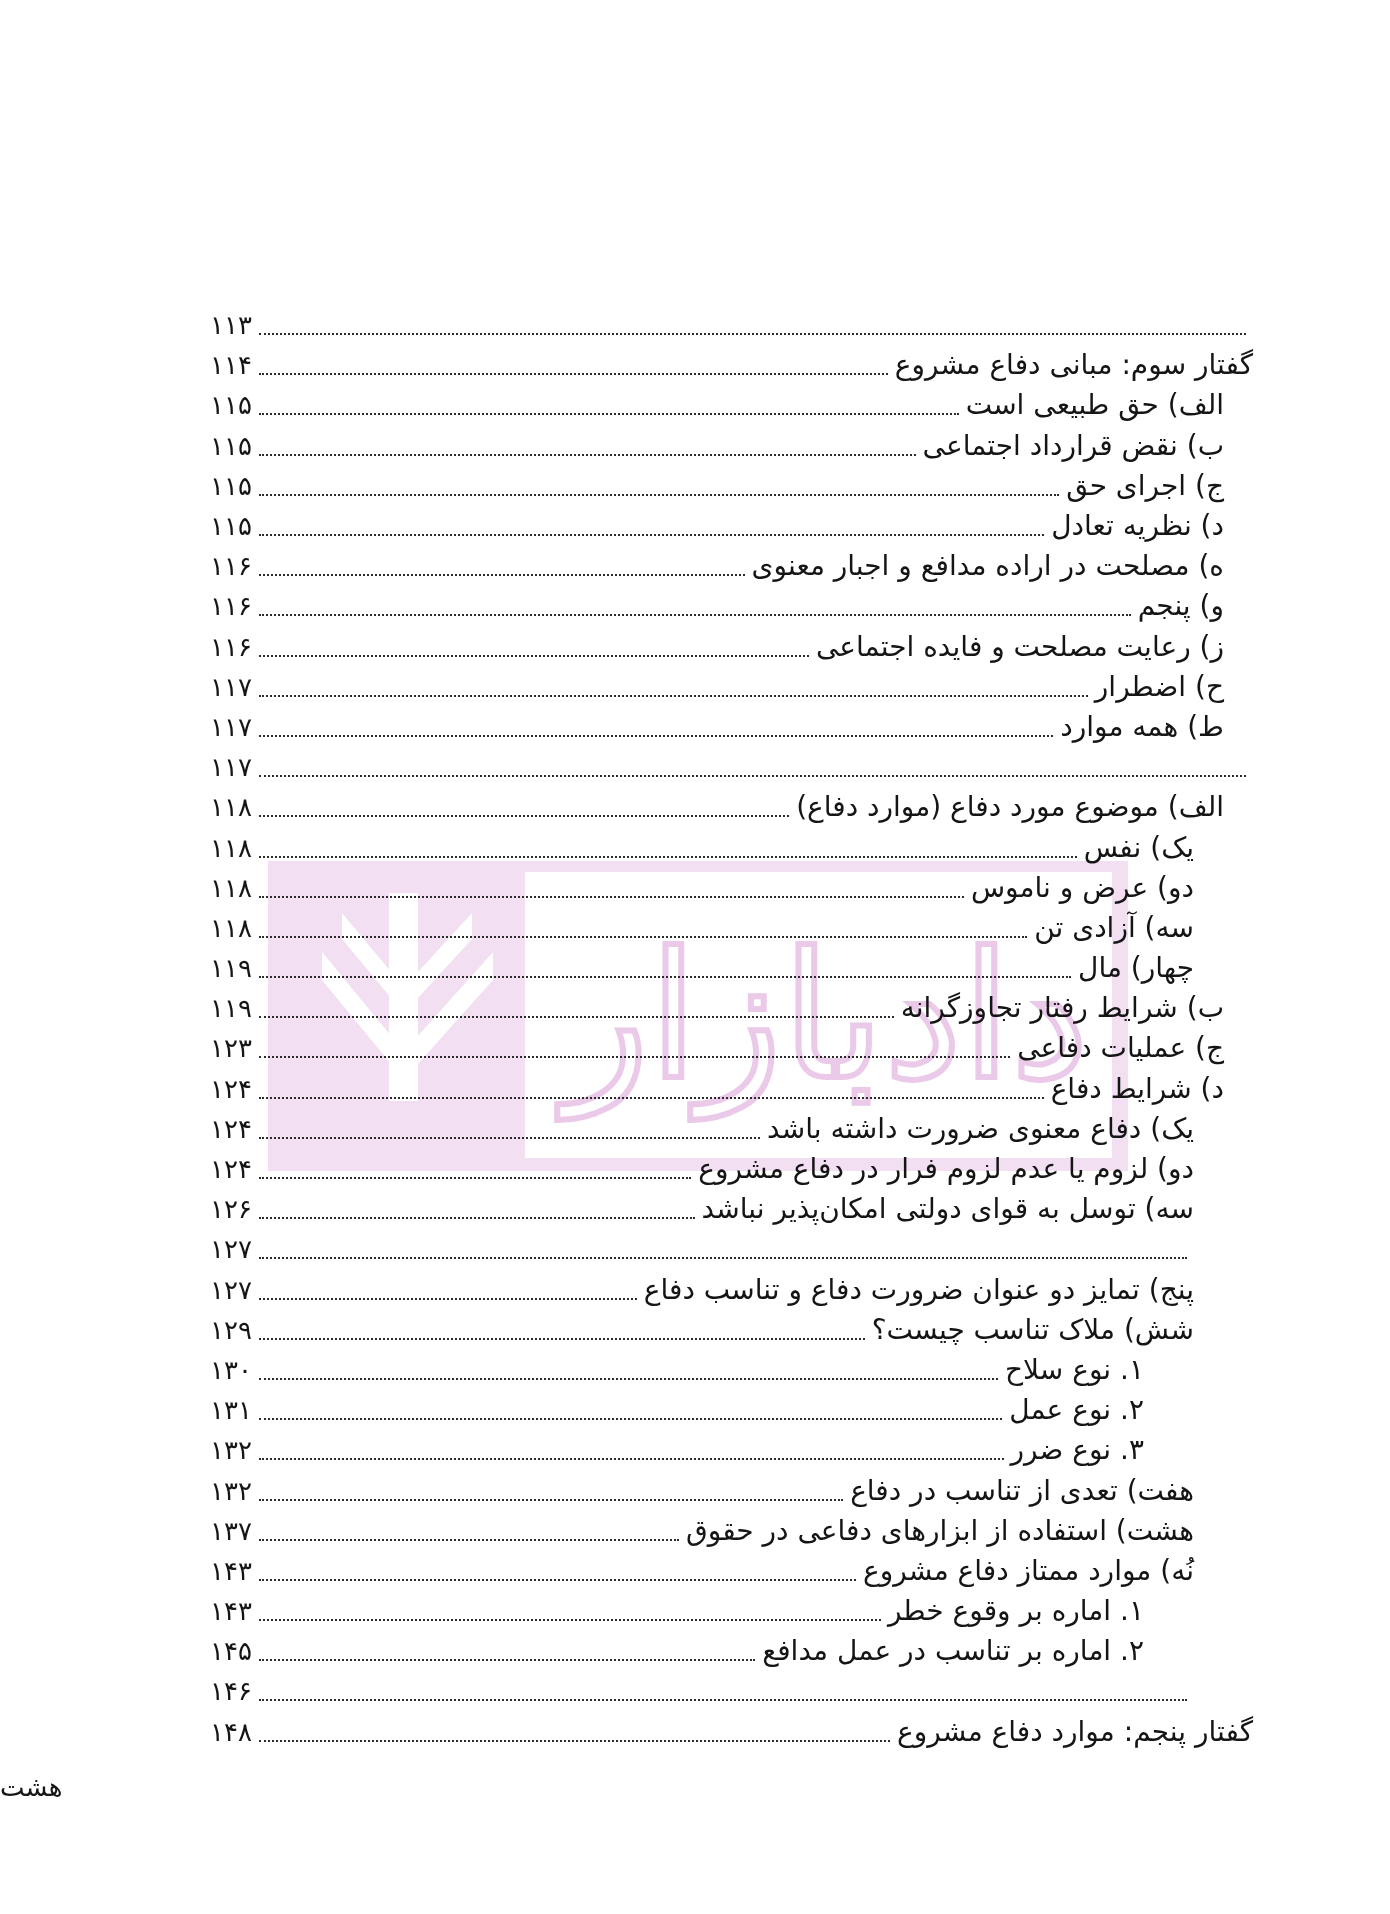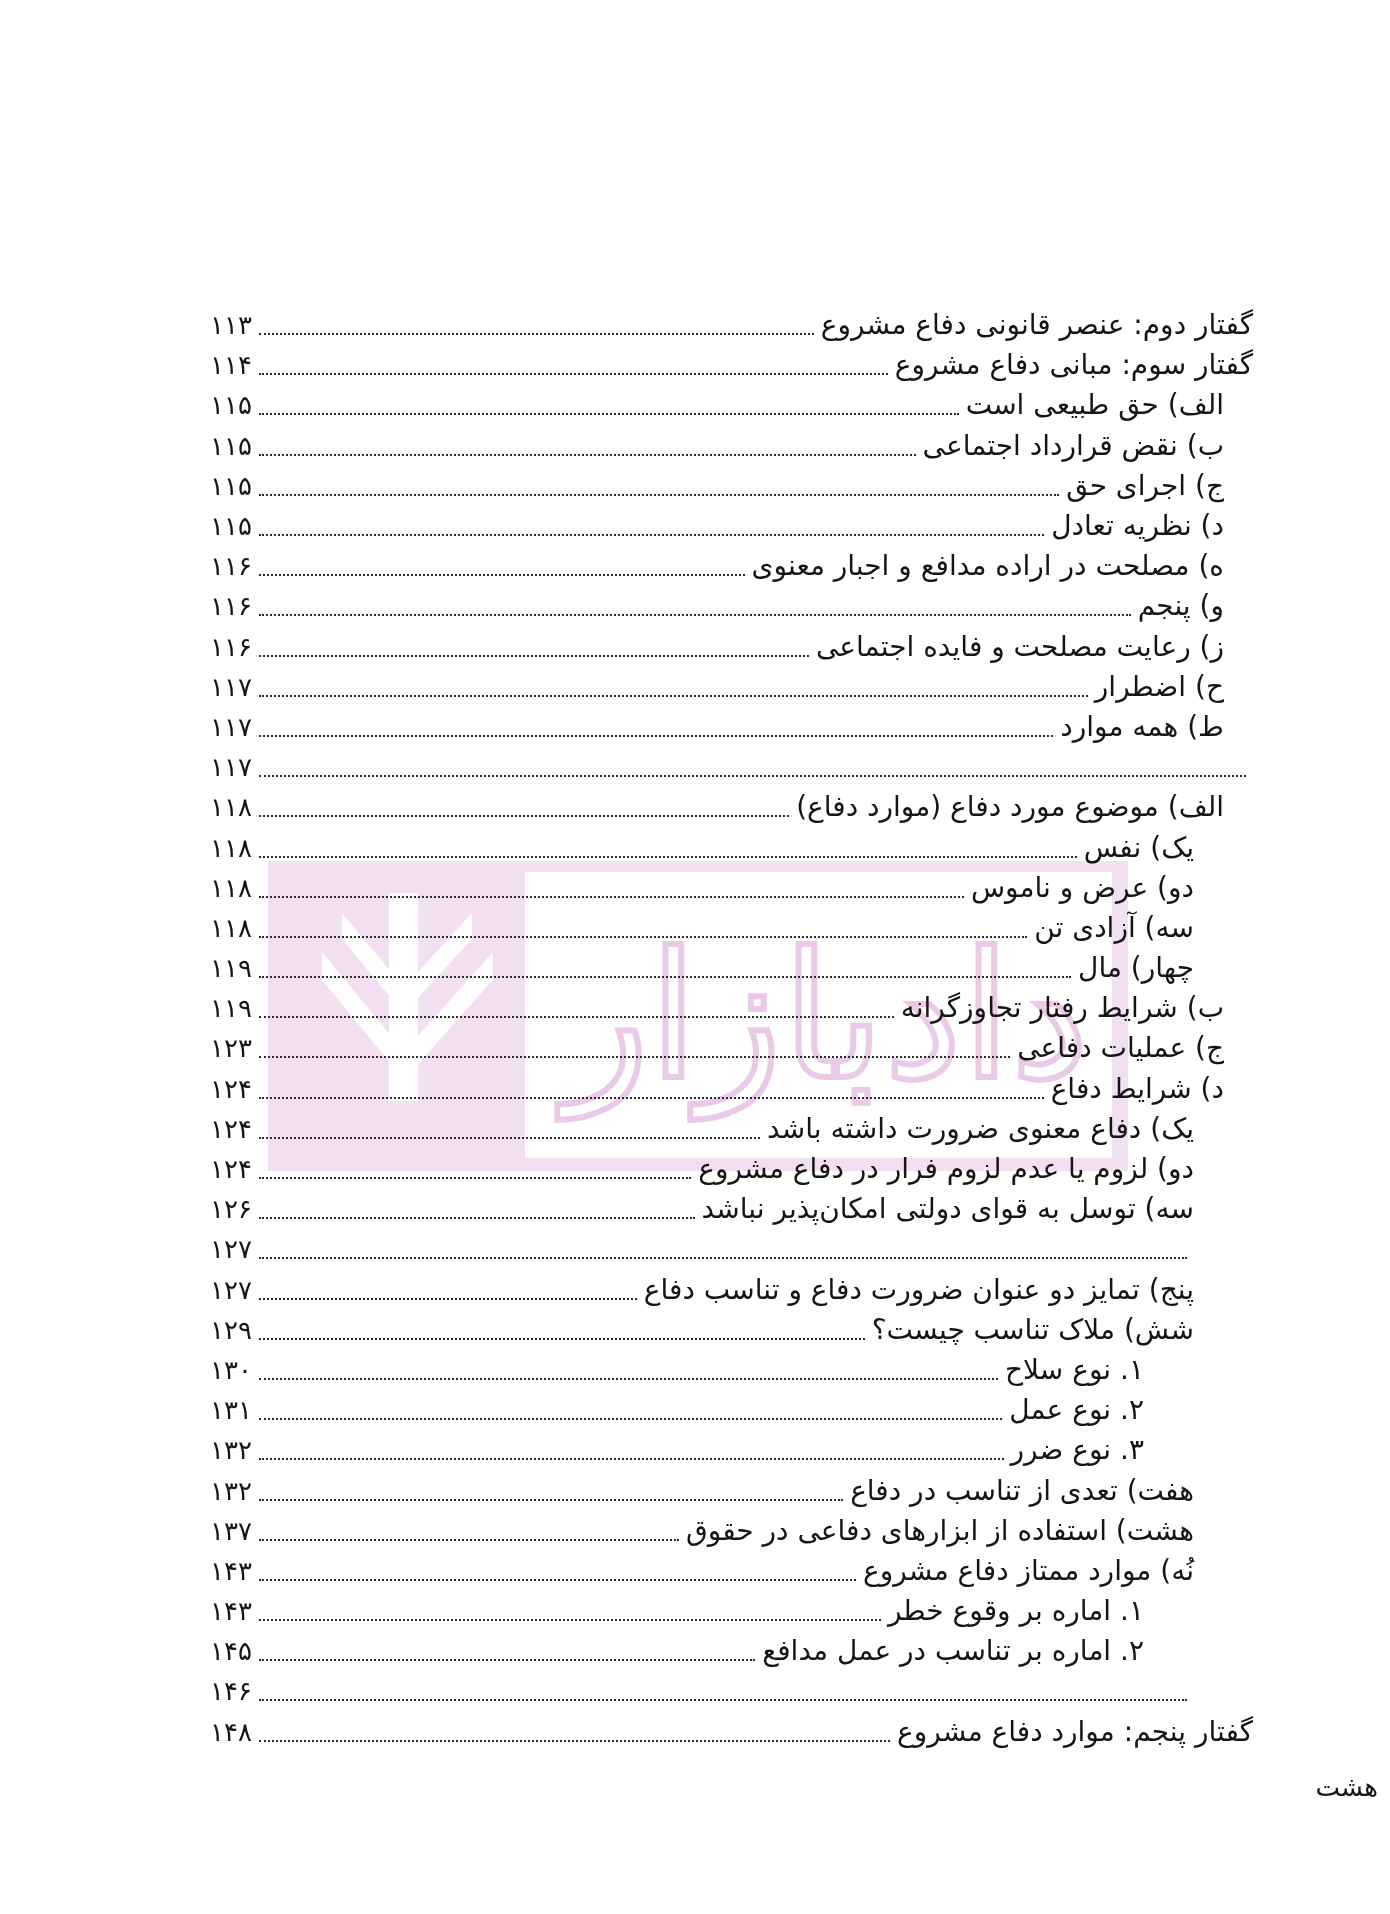--- a/index.html
+++ b/index.html
@@ -85,22 +85,22 @@
   }
   .num {
     font-size: 26px;
     flex: 0 0 auto;
     white-space: nowrap;
   }
 
   
   .footer {
     position: absolute;
-    top: 1772px; left: 0; right: 12px;
-    text-align: right;
+    top: 1772px; left: 0; right: 4px;
+    text-align: left;
     font-size: 26px;
     direction: rtl;
     z-index: 1;
   }
 </style>
 </head>
 <body>
 
 <div class="page" style="--page-bg: #ffffff; --wm-fill: #f2e0f2; --wm-stroke: #ebc9e9;">
 
@@ -120,21 +120,20 @@
           <polygon points="149,176 225,91 225,119 149,204"></polygon>
         </g>
       </svg>
     </div>
     <div class="wm-wordbox"></div>
     <div class="wm-text">دادبازار</div>
   </div>
 
   <div class="toc" id="toc">
       <div class="row lvl0">
-        <span class="title">گفتار دوم: عنصر قانونی دفاع مشروع</span>
         <span class="leader"></span>
         <span class="num">۱۱۳</span>
       </div>
       <div class="row lvl0">
         <span class="title">گفتار سوم: مبانی دفاع مشروع</span>
         <span class="leader"></span>
         <span class="num">۱۱۴</span>
       </div>
       <div class="row lvl1">
         <span class="title">الف) حق طبیعی است</span>

